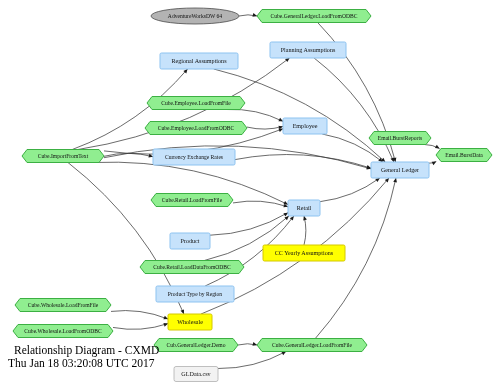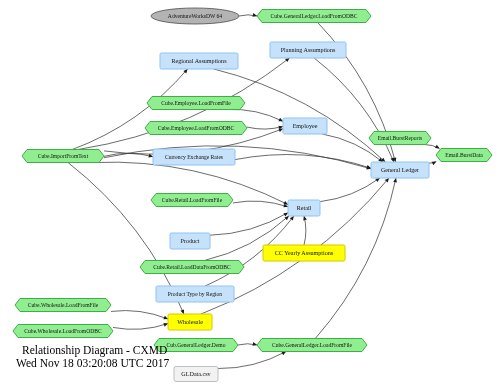--- a/index.html
+++ b/index.html
@@ -264,17 +264,17 @@
           <polygon points="262,338.5 362,338.5 367,345 362,351.5 262,351.5 257,345" fill="#90ee90" stroke="#3cb043" stroke-width="1"></polygon>
           <text x="312" y="345.4" class="node-label">Cube.GeneralLedger.LoadFromFile</text>
         </g>
         <g>
           <rect x="174" y="366.5" width="44" height="15" rx="2" fill="#f2f2f2" stroke="#b0b0b0" stroke-width="0.8"></rect>
           <text x="196" y="374.4" class="node-label big">GLData.csv</text>
         </g>
       </g>
   </svg>
 
-  <div style="position:absolute; left:16px; top:344px; width:200px;">
+  <div style="position:absolute; left:8px; top:344px; width:200px;">
     <div style="font-family:'Liberation Serif',serif; font-size:11.5px; color:#000; line-height:13px; padding-left:6px;">Relationship Diagram - CXMD</div>
-    <div style="font-family:'Liberation Serif',serif; font-size:11.5px; color:#000; line-height:13px;">Wed Nov 18 03:20:08 UTC 2017</div>
+    <div style="font-family:'Liberation Serif',serif; font-size:11.5px; color:#000; line-height:13px;">Thu Jan 18 03:20:08 UTC 2017</div>
   </div>
 </div>
 
 </body></html>

